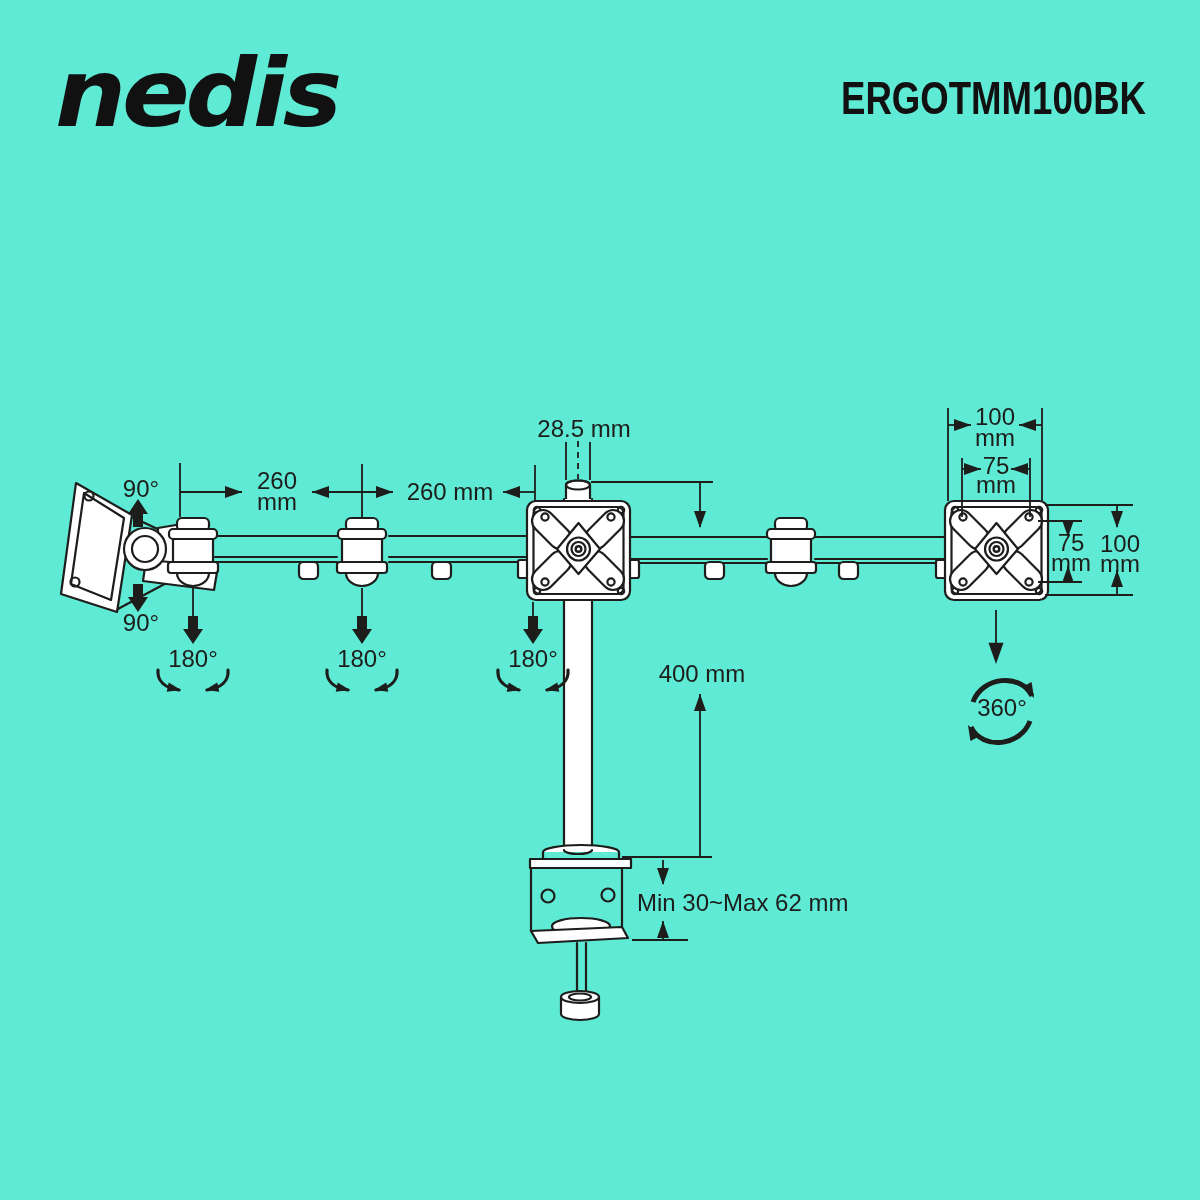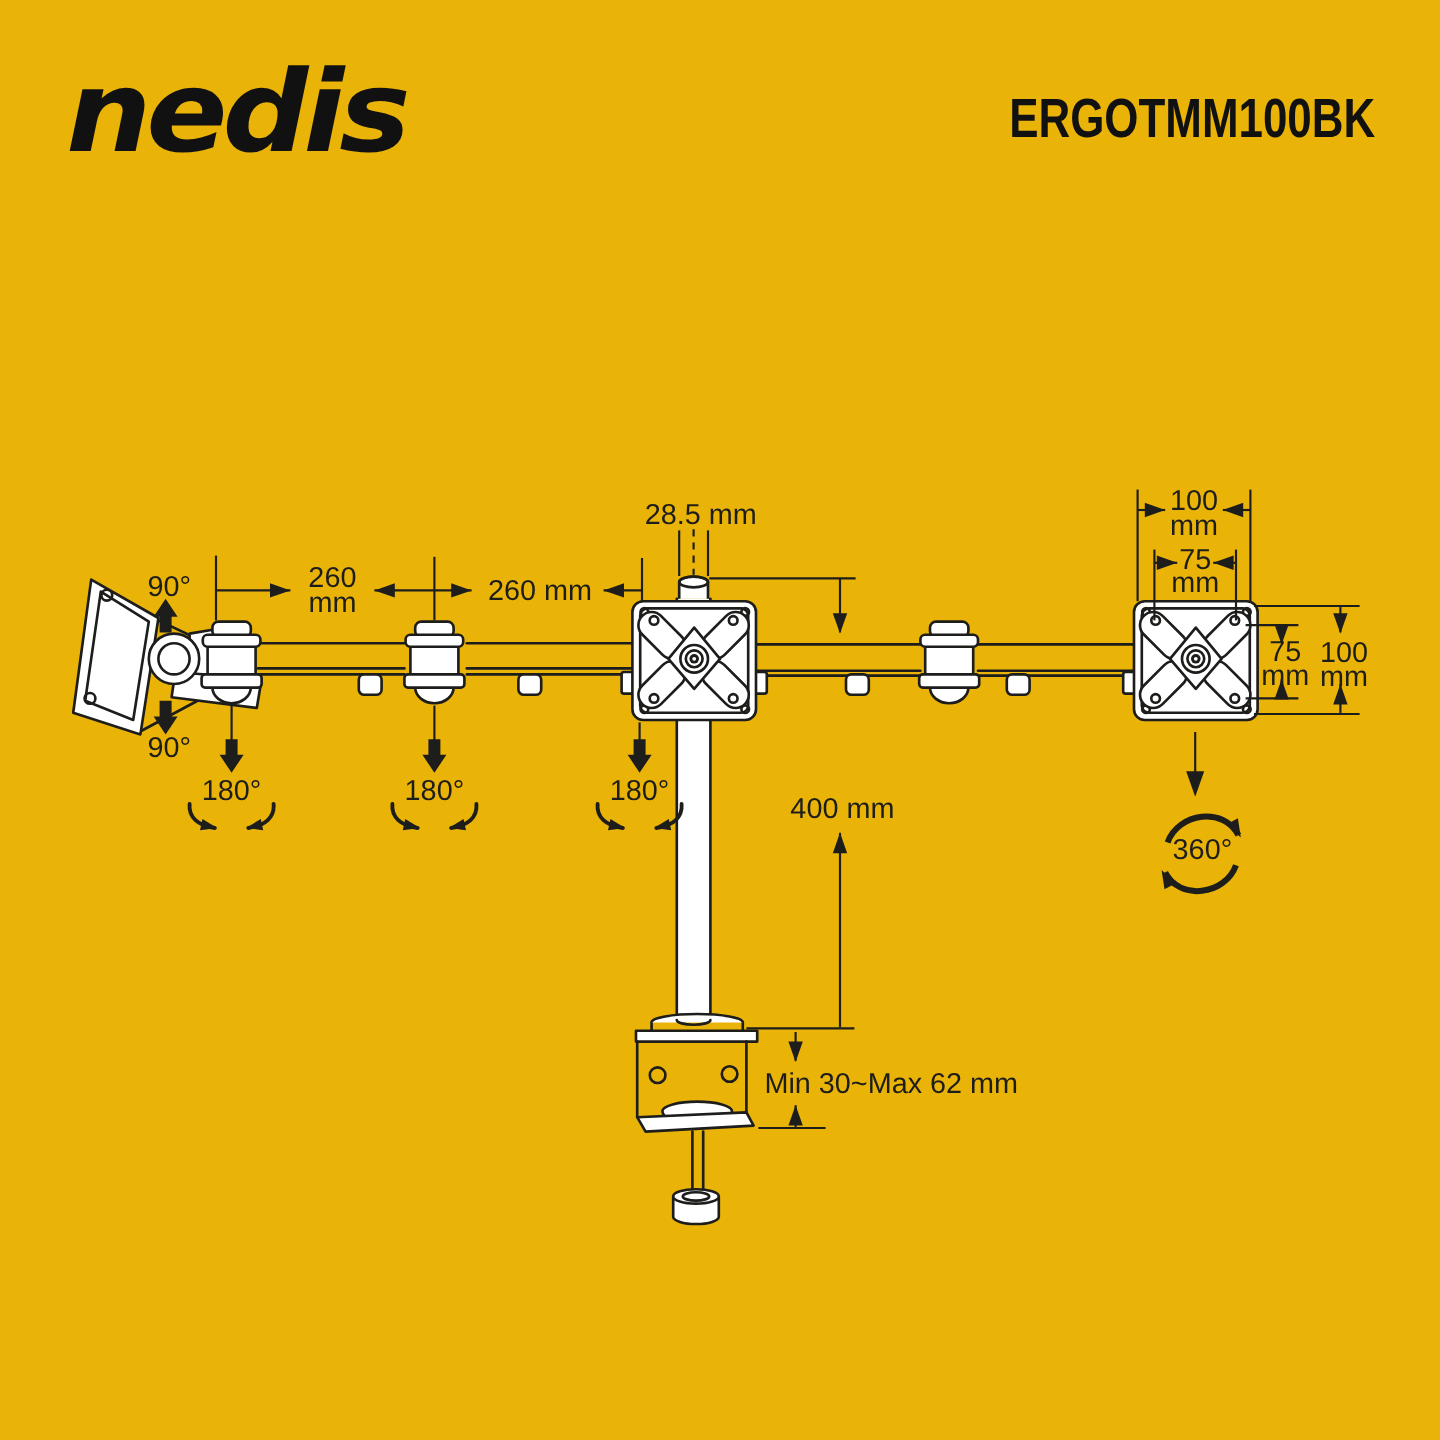--- a/index.html
+++ b/index.html
@@ -1,16 +1,16 @@
 <!DOCTYPE html>
 <html><head>
 <meta charset="utf-8">
 <style>
   html,body{margin:0;padding:0;background:#fff;}
-  .canvas{position:relative;width:1200px;height:1200px;background:#eab308;overflow:hidden;
+  .canvas{position:relative;width:1200px;height:1200px;background:#5eead4;overflow:hidden;
           font-family:"Liberation Sans",sans-serif;}
   svg{position:absolute;left:0;top:0;}
   .ln{stroke:#1d1d1b;stroke-width:2.2;fill:none;stroke-linecap:round;stroke-linejoin:round;}
   .lnthin{stroke:#1d1d1b;stroke-width:1.8;fill:none;stroke-linecap:butt;}
   .part{stroke:#1d1d1b;stroke-width:2.2;fill:#ffffff;stroke-linejoin:round;}
   .fillb{fill:#1d1d1b;stroke:none;}
   .dim{font:24px "Liberation Sans",sans-serif;fill:#1d1d1b;}
   .curl{stroke:#1d1d1b;stroke-width:3.2;fill:none;stroke-linecap:round;}
   .rot{stroke:#1d1d1b;stroke-width:5;fill:none;stroke-linecap:butt;}
   .logo{font-family:"DejaVu Sans",sans-serif;font-weight:bold;font-style:italic;fill:#111111;}

